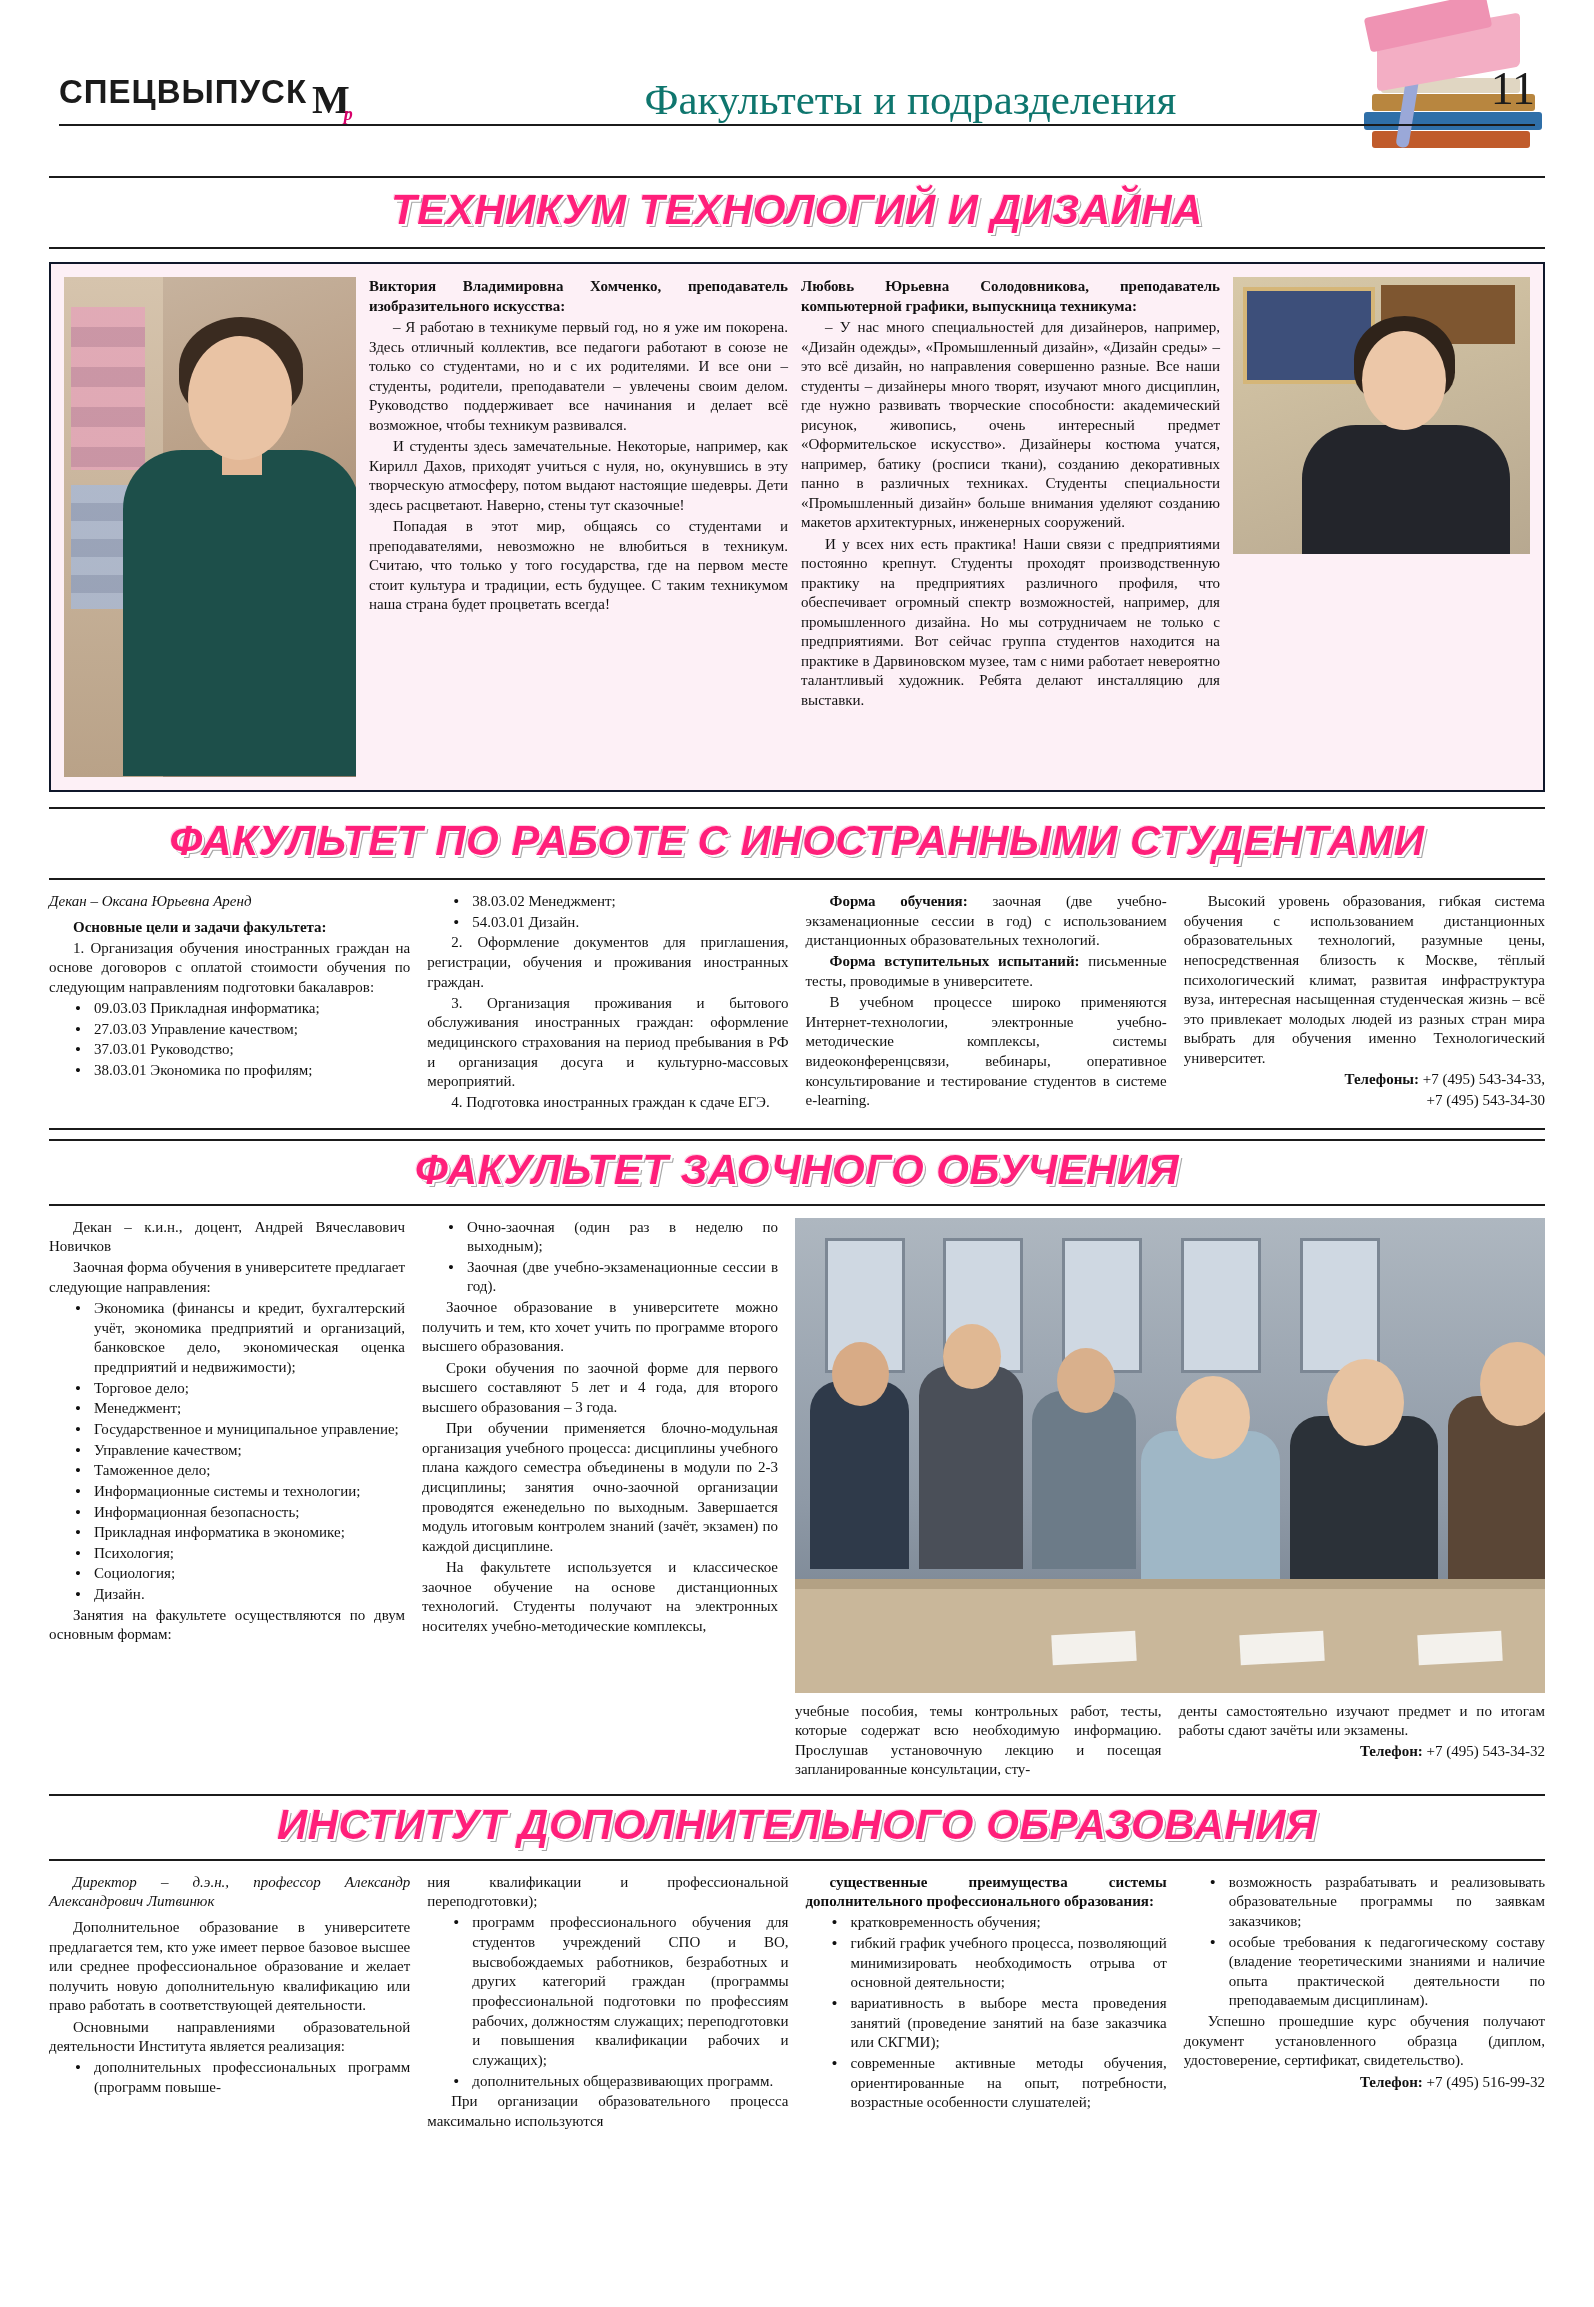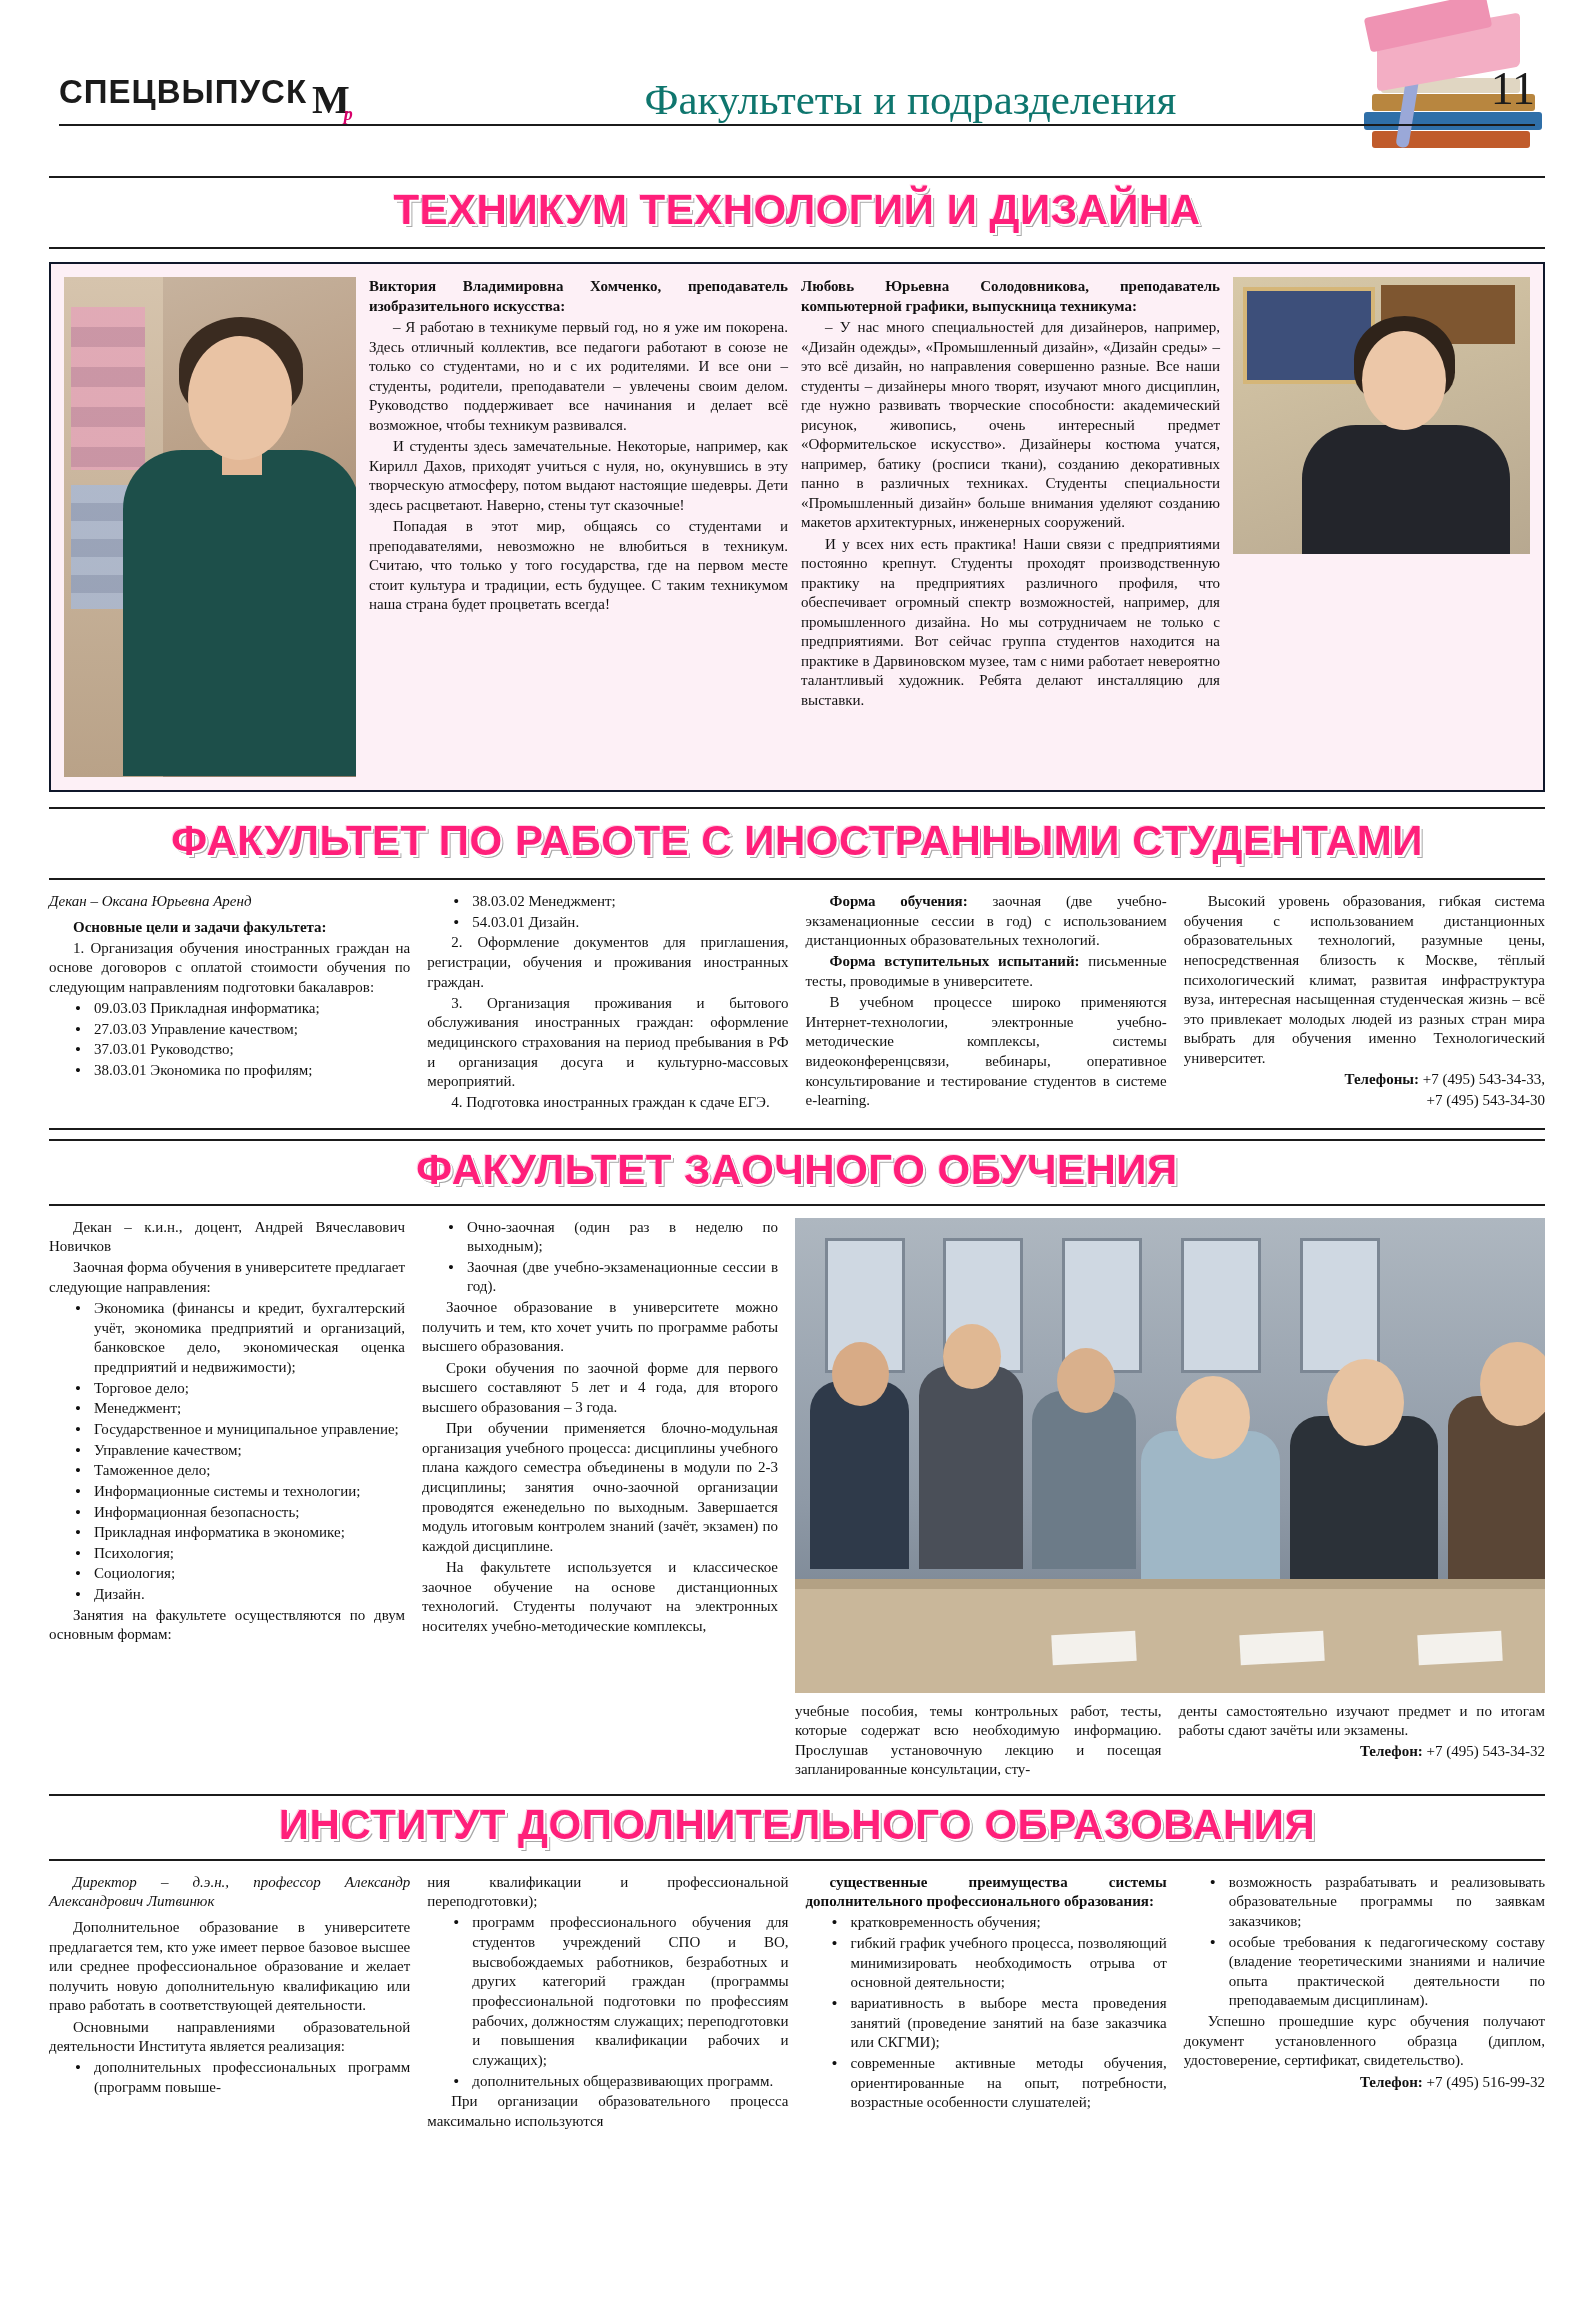--- a/index.html
+++ b/index.html
@@ -125,20 +125,21 @@
     margin:0 49px;
     text-align:center;
     border-top:2.5px solid #1b1b1b;
     border-bottom:2.5px solid #1b1b1b;
     padding:8px 0 13px 0;
     background:#fff;
   }
   .banner h2{
     margin:0;
     font-family:"Liberation Sans", sans-serif;
+    font-style:italic;
     font-weight:bold;
     font-size:42px;
     letter-spacing:0.5px;
     color:#ff1f7a;
     text-shadow:
       2px 2px 0 #ffffff,
       3px 3px 0 #a7a7a7,
       -1px -1px 0 #ffd2e6;
   }
   .banner.thin{padding:5px 0 10px 0;}
@@ -394,21 +395,21 @@
         <li>Дизайн.</li>
       </ul>
       <p>Занятия на факультете осуществляются по двум основным формам:</p>
     </div>
 
     <div class="zao-col">
       <ul class="bullets">
         <li>Очно-заочная (один раз в неделю по выходным);</li>
         <li>Заочная (две учебно-экзаменационные сессии в год).</li>
       </ul>
-      <p>Заочное образование в университете можно получить и тем, кто хочет учить по программе работы высшего образования.</p>
+      <p>Заочное образование в университете можно получить и тем, кто хочет учить по программе второго высшего образования.</p>
       <p>Сроки обучения по заочной форме для первого высшего составляют 5 лет и 4 года, для второго высшего образования – 3 года.</p>
       <p>При обучении применяется блочно-модульная организация учебного процесса: дисциплины учебного плана каждого семестра объединены в модули по 2-3 дисциплины; занятия очно-заочной организации проводятся еженедельно по выходным. Завершается модуль итоговым контролем знаний (зачёт, экзамен) по каждой дисциплине.</p>
       <p>На факультете используется и классическое заочное обучение на основе дистанционных технологий. Студенты получают на электронных носителях учебно-методические комплексы,</p>
     </div>
 
     <div class="zao-right">
       <div class="lecture-photo">
         <div class="wallbg"></div>
         <div class="win" style="left:30px"></div>
         <div class="win" style="left:148px"></div>

